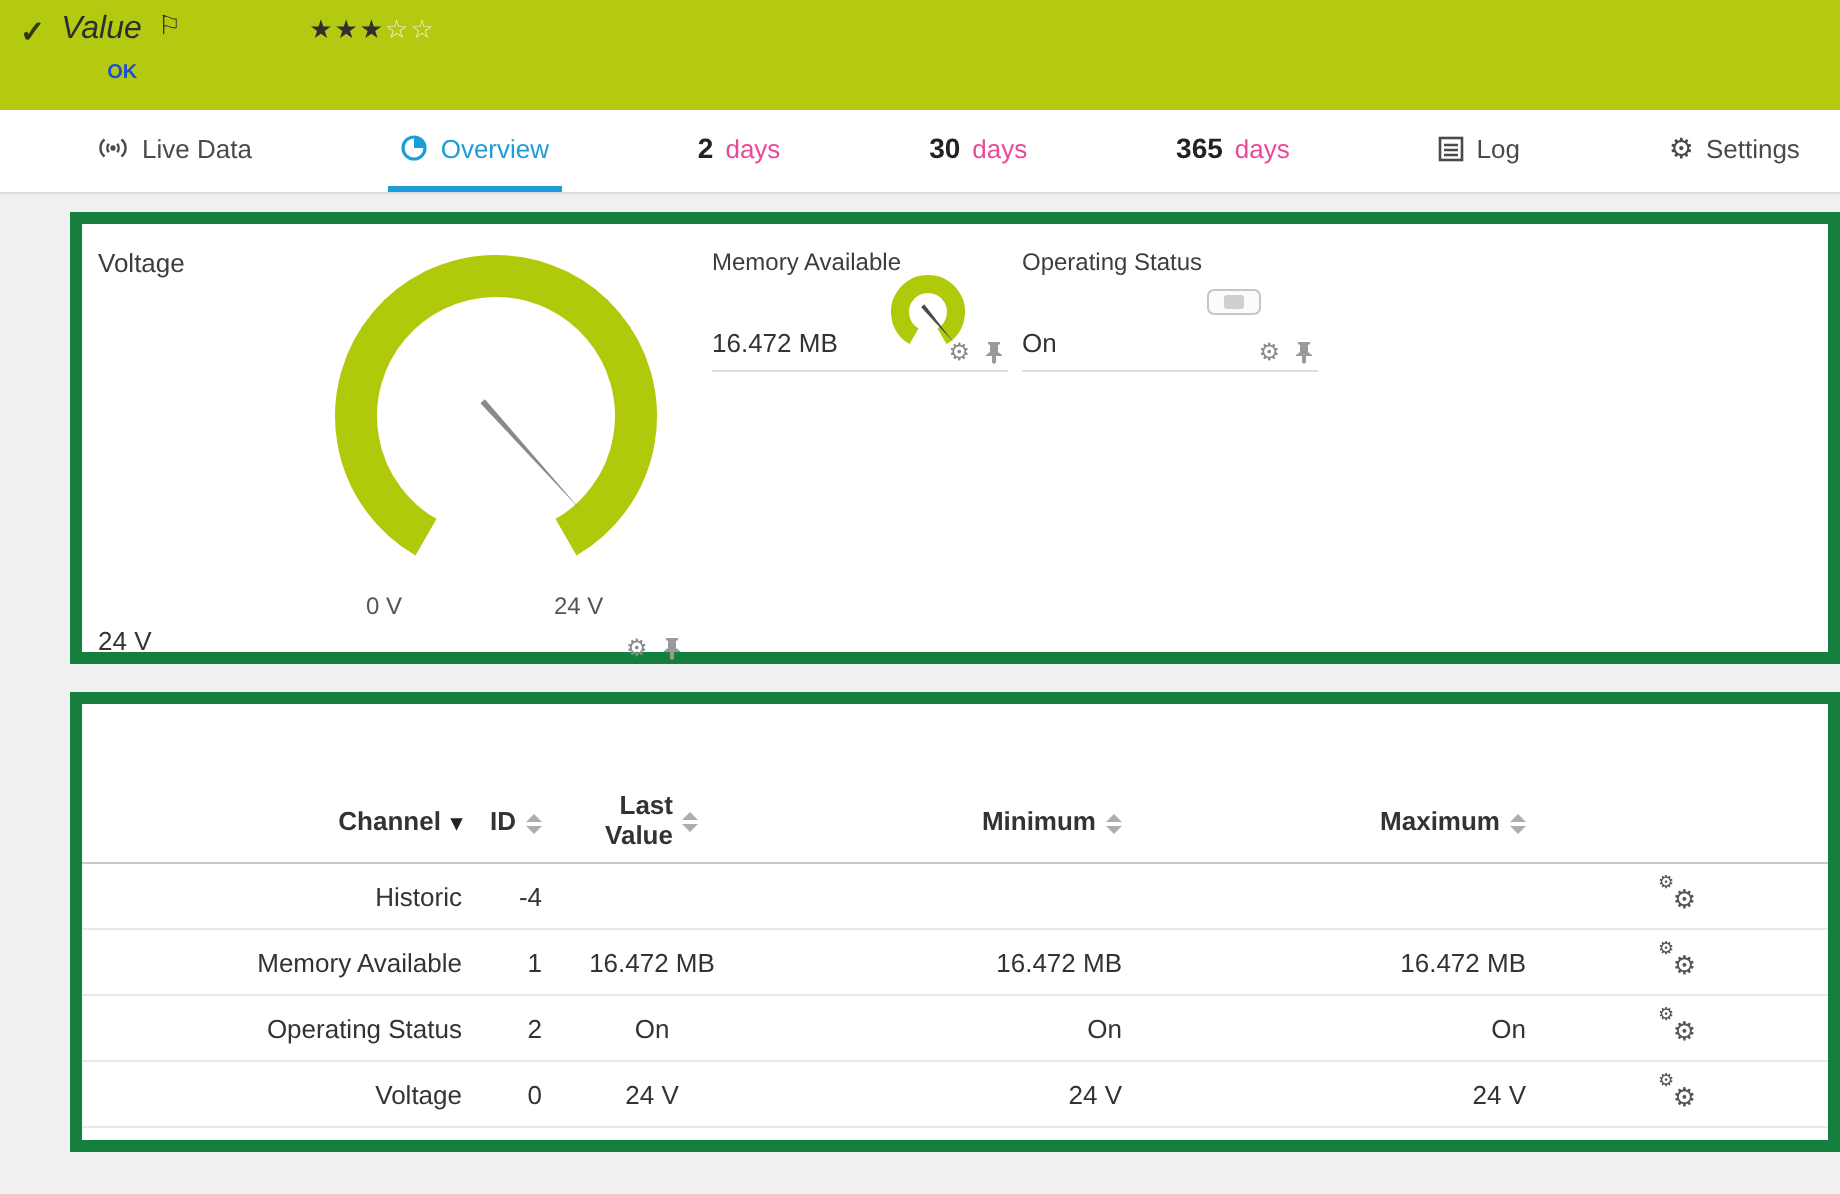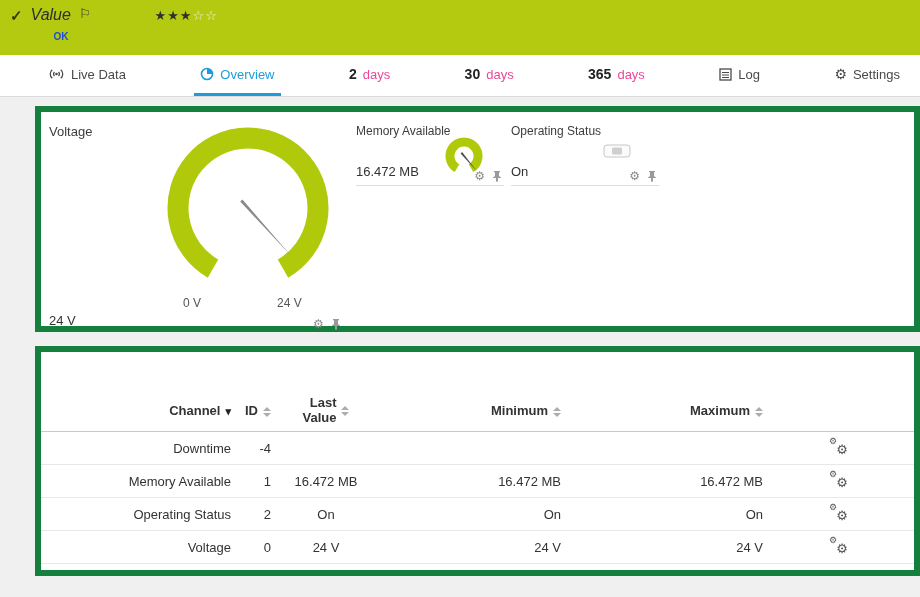--- a/index.html
+++ b/index.html
@@ -272,21 +272,21 @@
             <i class="down"></i>
           </span></div>
       <div class="c5"><span>Maximum</span><span class="sort">
             <i class="up"></i>
             <i class="down"></i>
           </span></div>
       <div class="c6"></div>
     </div>
 
     <div class="trow">
-      <div class="c1">Downtime</div>
+      <div class="c1">Historic</div>
       <div class="c2">-4</div>
       <div class="c3"></div>
       <div class="c4"></div>
       <div class="c5"></div>
       <div class="c6"><span class="chset"><span class="g2">⚙</span><span class="g1">⚙</span></span></div>
     </div>
 
     <div class="trow">
       <div class="c1">Memory Available</div>
       <div class="c2">1</div>

